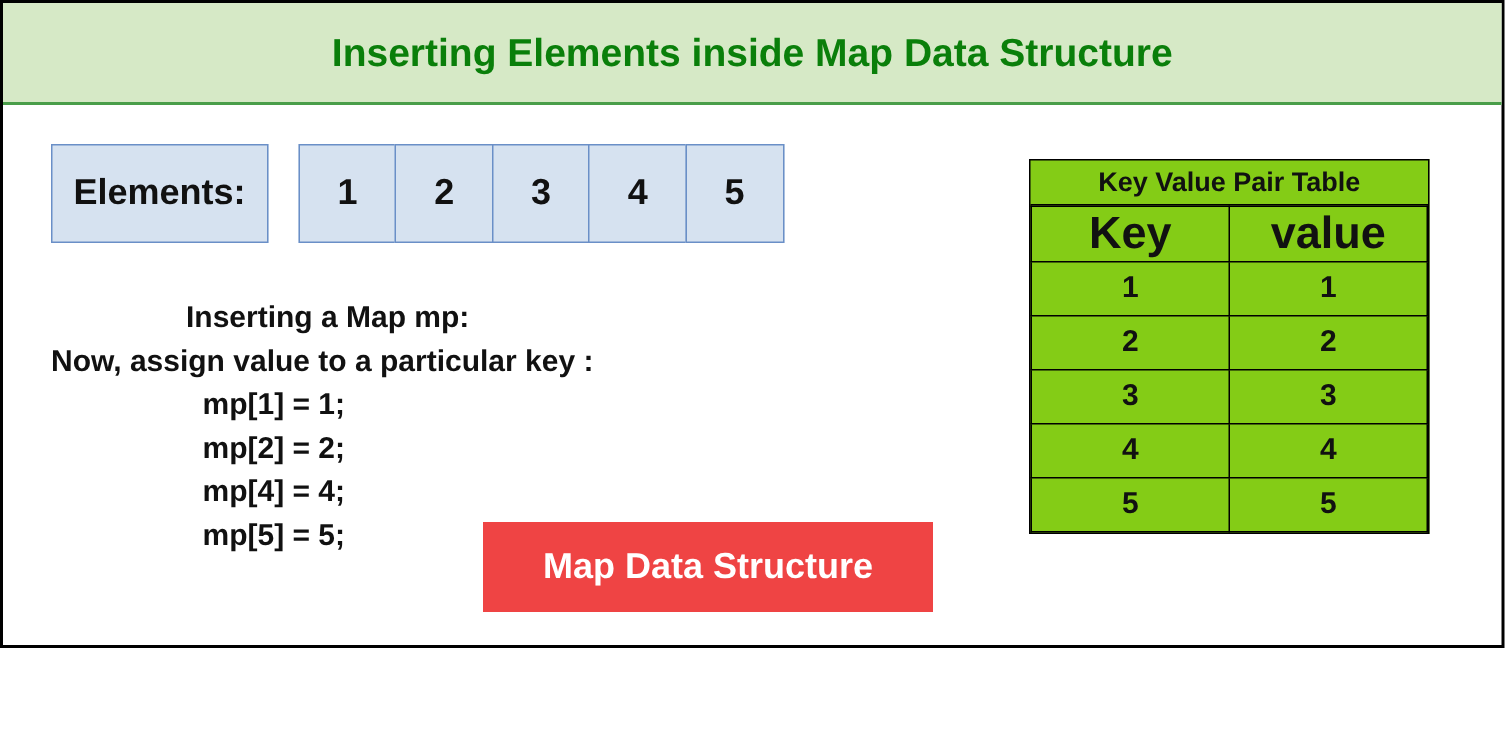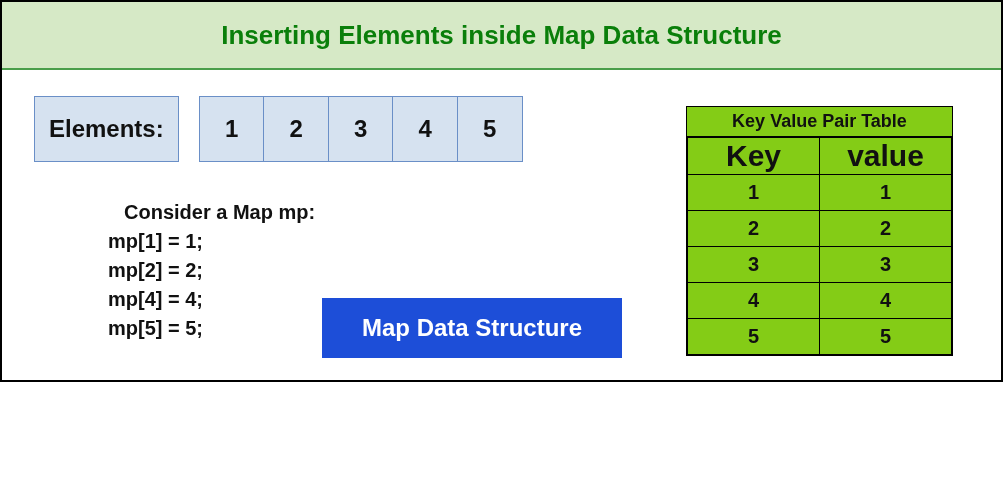--- a/index.html
+++ b/index.html
@@ -7,21 +7,21 @@
     margin: 0;
     padding: 0;
     font-family: Arial, Helvetica, sans-serif;
     background: #fff;
     width: 1003px;
     height: 502px;
     overflow: hidden;
   }
   .outer {
     width: 1003px;
-    height: 382px;
+    height: 432px;
     border: 2px solid #000;
     background: #fff;
     position: relative;
   }
   .header {
     width: 100%;
     height: 68px;
     background: #d6e9c6;
     border-bottom: 2px solid #4a9e4a;
     display: flex;
@@ -70,26 +70,26 @@
   }
   .elem-box:first-child { margin-left: 0; }
   .desc {
     margin-top: 36px;
     font-size: 20px;
     font-weight: bold;
     color: #111;
     line-height: 1.45;
   }
   .desc .ind1 { margin-left: 90px; }
-  .desc .ind2 { margin-left: 74px; }
+  .desc .ind2 { margin-left: 101px; }
   .footer-btn {
     position: absolute;
     left: 320px;
     bottom: 22px;
-    background: #1d4ed8;
+    background: #ef4444;
     color: #fff;
     font-weight: bold;
     font-size: 24px;
     padding: 16px 40px;
     display: flex;
     align-items: center;
     justify-content: center;
     text-align: center;
   }
   .kv-table {
@@ -136,21 +136,22 @@
       <div class="elem-boxes">
         <div class="elem-box">1</div>
         <div class="elem-box">2</div>
         <div class="elem-box">3</div>
         <div class="elem-box">4</div>
         <div class="elem-box">5</div>
       </div>
     </div>
 
     <div class="desc">
-      <div class="ind1">Consider a Map mp:</div>
+      <div class="ind1">Inserting a Map mp:</div>
+      <div>Now, assign value to a particular key :</div>
       <div class="ind2">mp[1] = 1;</div>
       <div class="ind2">mp[2] = 2;</div>
       <div class="ind2">mp[4] = 4;</div>
       <div class="ind2">mp[5] = 5;</div>
     </div>
 
   </div>
 
   <div class="footer-btn">
     <span>Map Data Structure</span>

